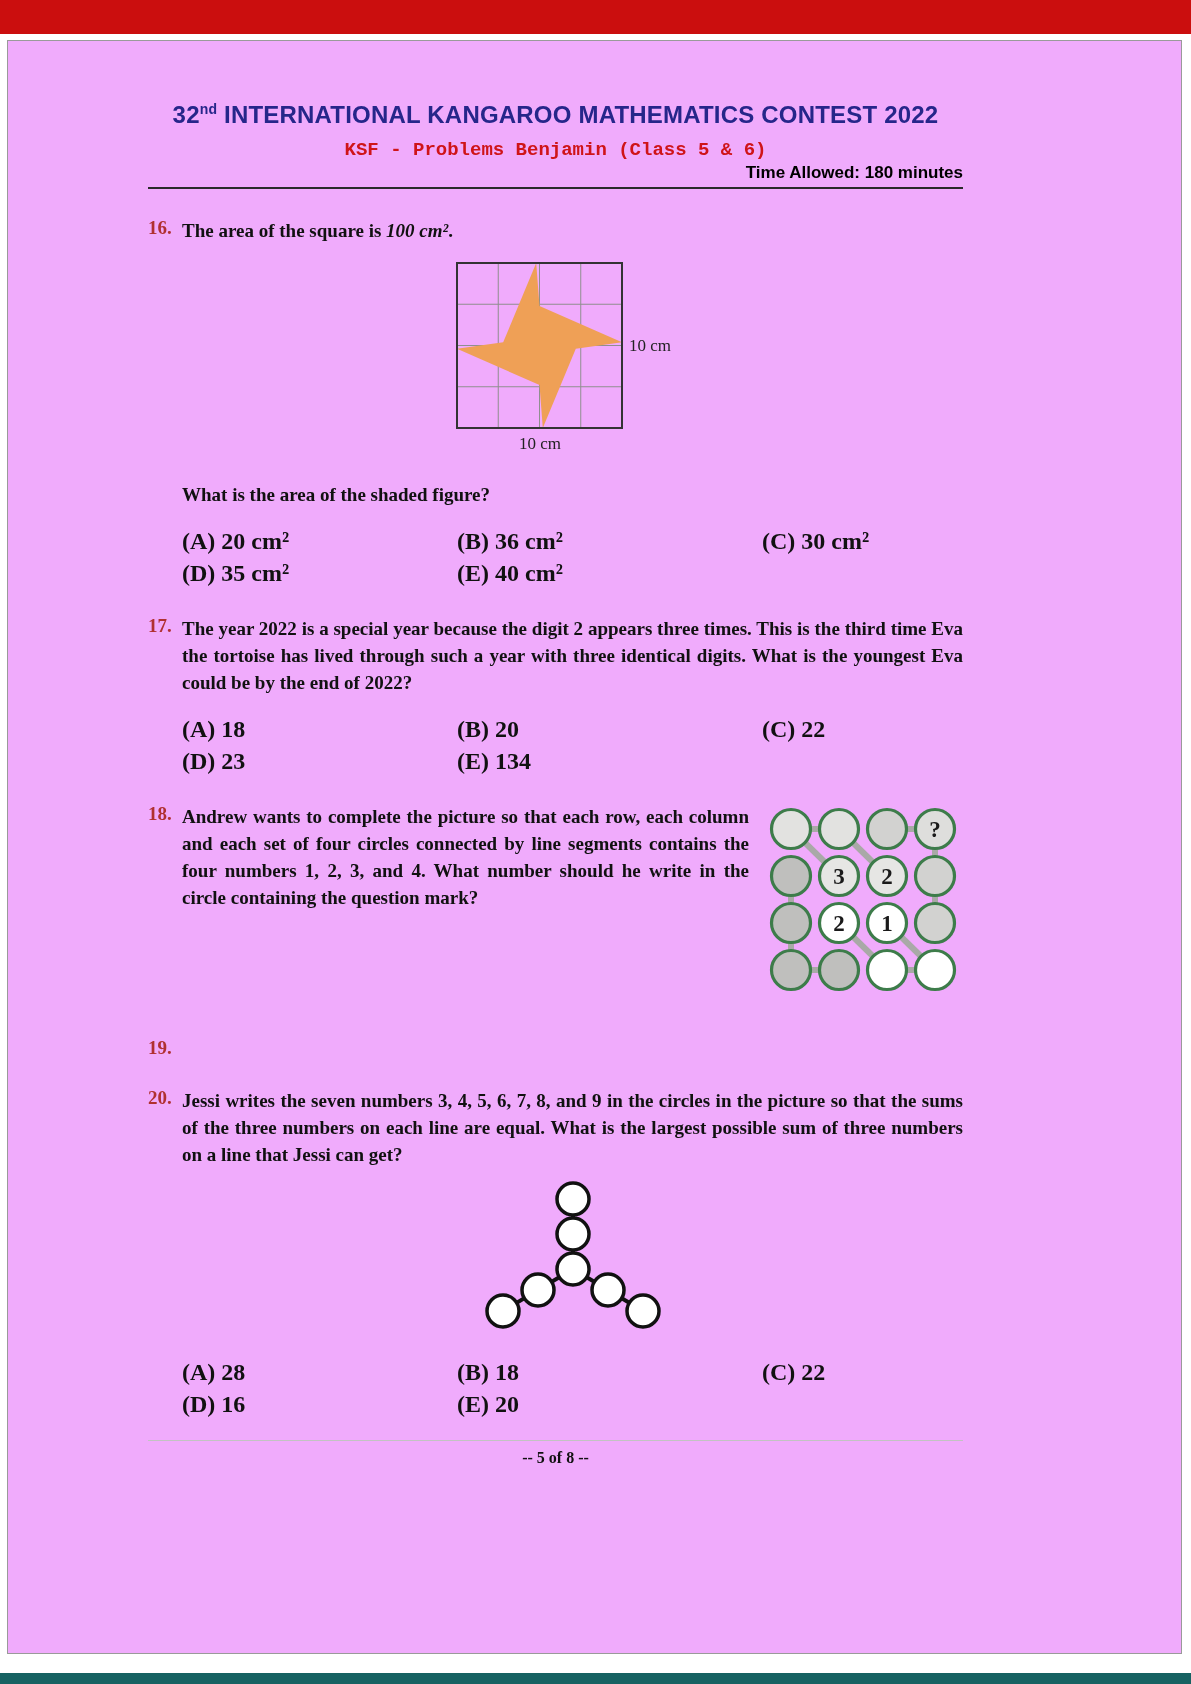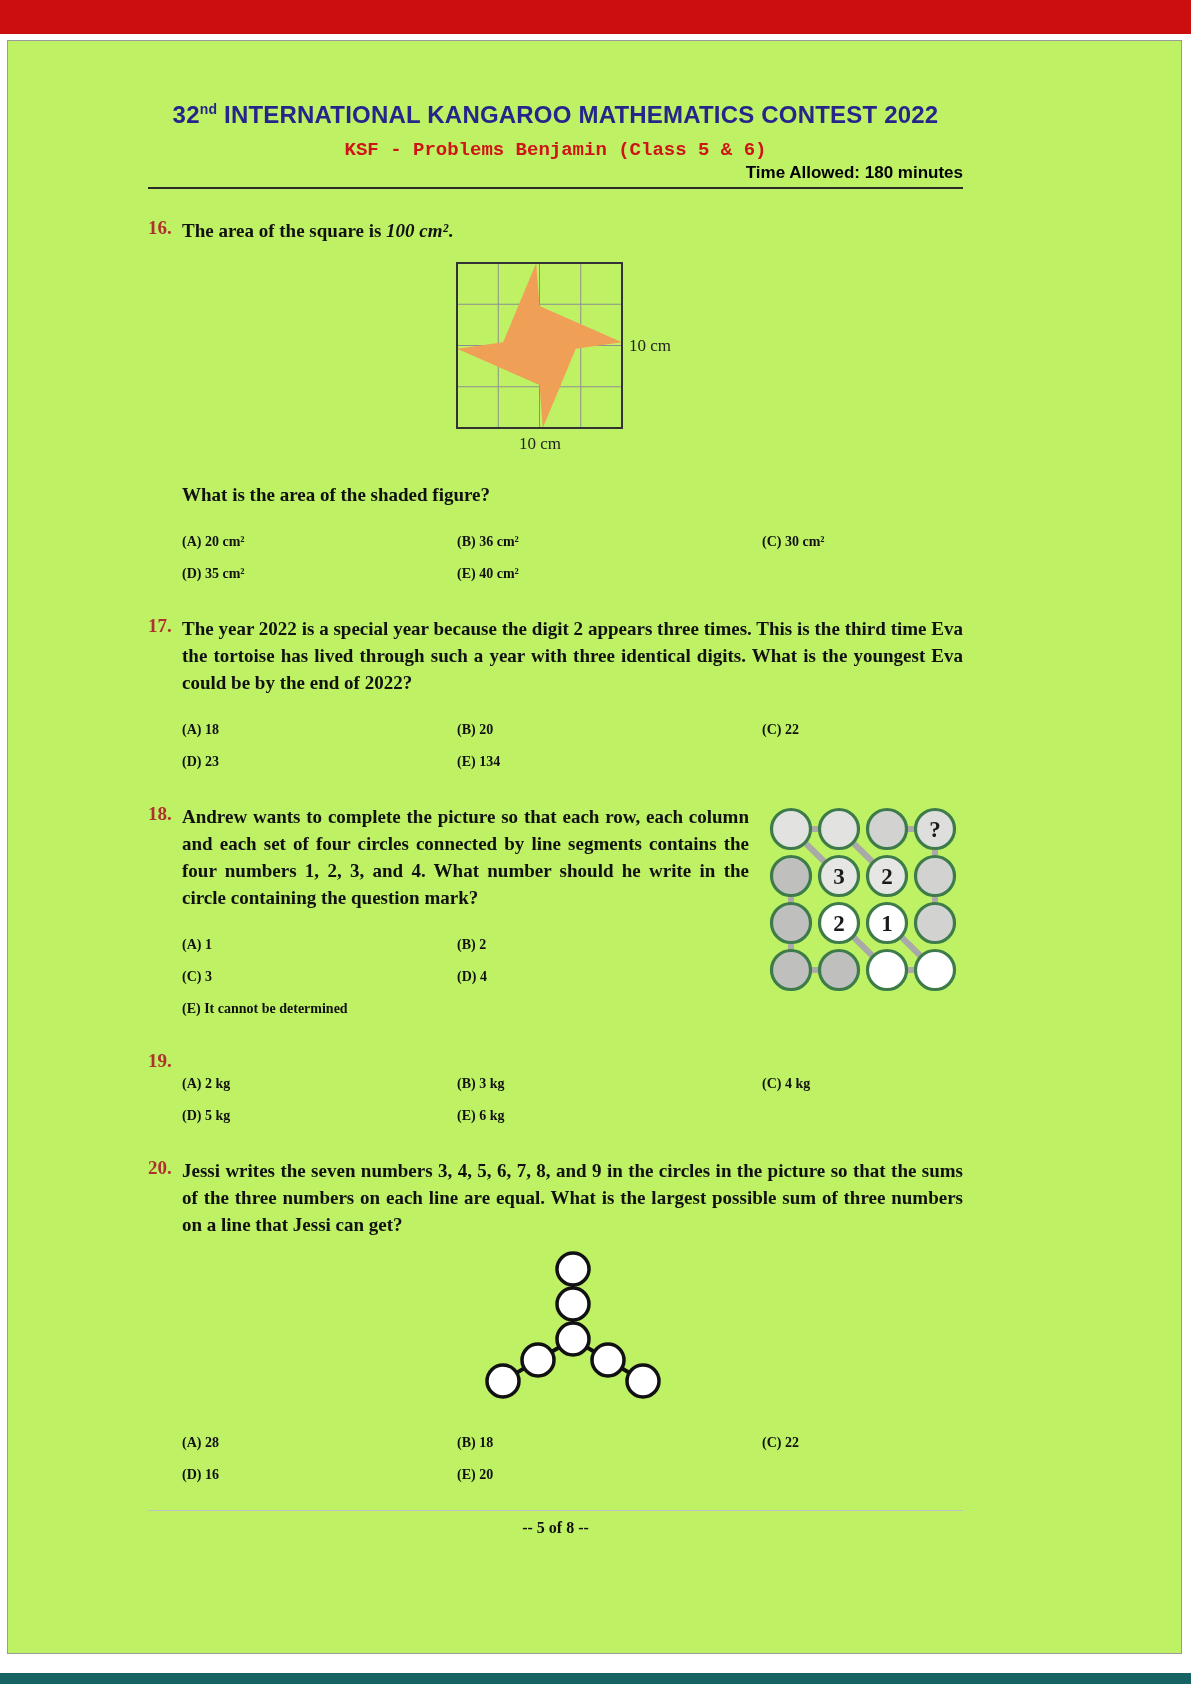--- a/index.html
+++ b/index.html
@@ -4,21 +4,21 @@
 <style>
   html,body{margin:0;padding:0;}
   body{
     width:1191px;height:1684px;position:relative;background:#ffffff;
     font-family:"Liberation Serif","DejaVu Serif",serif;color:#111;
   }
   .top-bar{position:absolute;left:0;top:0;width:1191px;height:34px;background:#cb0e0e;}
   .bottom-bar{position:absolute;left:0;top:1673px;width:1191px;height:11px;background:#176262;}
   .sheet{
     position:absolute;left:7px;top:40px;width:1175px;height:1614px;
-    background:#bef264;border:1px solid #9a9a9a;overflow:hidden;box-sizing:border-box;
+    background:#f0abfc;border:1px solid #9a9a9a;overflow:hidden;box-sizing:border-box;
   }
   .content{width:815px;margin-left:140px;padding-top:60px;}
   
   h1.title{
     margin:0 0 10px 0;text-align:center;
     font-family:"Liberation Sans","DejaVu Sans",sans-serif;
     font-size:24px;font-weight:bold;color:#26268a;letter-spacing:.2px;
   }
   h1.title sup{font-size:14px;}
   h2.subtitle{
@@ -32,21 +32,21 @@
   }
   .header-rule{border:none;border-top:2px solid #2a2a2a;margin:4px 0 0 0;}
   
   .q{display:flex;margin-top:28px;}
   .qnum{width:34px;flex-shrink:0;font-size:19px;font-weight:bold;color:#b03030;}
   .qbody{flex:1;font-size:19px;font-weight:bold;line-height:27px;text-align:justify;}
   .qbody p{margin:0;}
   .math{font-style:italic;}
   .subq{margin-top:16px !important;text-align:left !important;}
   .opts{display:grid;grid-template-columns:275px 305px 1fr;row-gap:5px;margin-top:20px;
-        font-size:14px;font-weight:bold;text-align:left;}
+        font-size:24px;font-weight:bold;text-align:left;}
   .opts.two{grid-template-columns:275px 1fr;}
   .opts span{white-space:nowrap;}
   .fig16-wrap{text-align:center;margin:14px 0 4px 0;}
   .fig18{float:right;margin:2px 0 8px 18px;}
   .fig20-wrap{text-align:center;margin:10px 0 0 0;}
   svg text.figlabel{font-family:"Liberation Serif","DejaVu Serif",serif;font-size:17px;font-weight:normal;fill:#222;}
   svg text.gridnum{font-family:"Liberation Serif","DejaVu Serif",serif;font-size:23px;font-weight:bold;fill:#1a1a1a;}
   
   .footer{margin-top:22px;}
   .footer-rule{border:none;border-top:1px solid #c2c2c2;margin:0;}
@@ -163,40 +163,26 @@
             <text class="gridnum" x="168" y="32" text-anchor="middle">?</text>
             <text class="gridnum" x="72" y="79" text-anchor="middle">3</text>
             <text class="gridnum" x="120" y="79" text-anchor="middle">2</text>
             <text class="gridnum" x="72" y="126" text-anchor="middle">2</text>
             <text class="gridnum" x="120" y="126" text-anchor="middle">1</text>
           </svg>
         </div>
 
         <p>Andrew wants to complete the picture so that each row, each column and each set of four circles connected by line segments contains the four numbers 1, 2, 3, and 4. What number should he write in the circle containing the question mark?</p>
 
-        <div class="opts two">
-          <span>(A) 1</span>
-          <span>(B) 2</span>
-          <span>(C) 3</span>
-          <span>(D) 4</span>
-          <span>(E) It cannot be determined</span>
-        </div>
       </div>
     </section>
 
     <section class="q">
       <span class="qnum">19.</span>
       <div class="qbody">
-        <div class="opts">
-          <span>(A) 2 kg</span>
-          <span>(B) 3 kg</span>
-          <span>(C) 4 kg</span>
-          <span>(D) 5 kg</span>
-          <span>(E) 6 kg</span>
-        </div>
       </div>
     </section>
 
     <section class="q">
       <span class="qnum">20.</span>
       <div class="qbody">
         <p>Jessi writes the seven numbers 3, 4, 5, 6, 7, 8, and 9 in the circles in the picture so that the sums of the three numbers on each line are equal. What is the largest possible sum of three numbers on a line that Jessi can get?</p>
 
         <div class="fig20-wrap">
           <svg width="230" height="154" viewBox="0 0 230 154">

